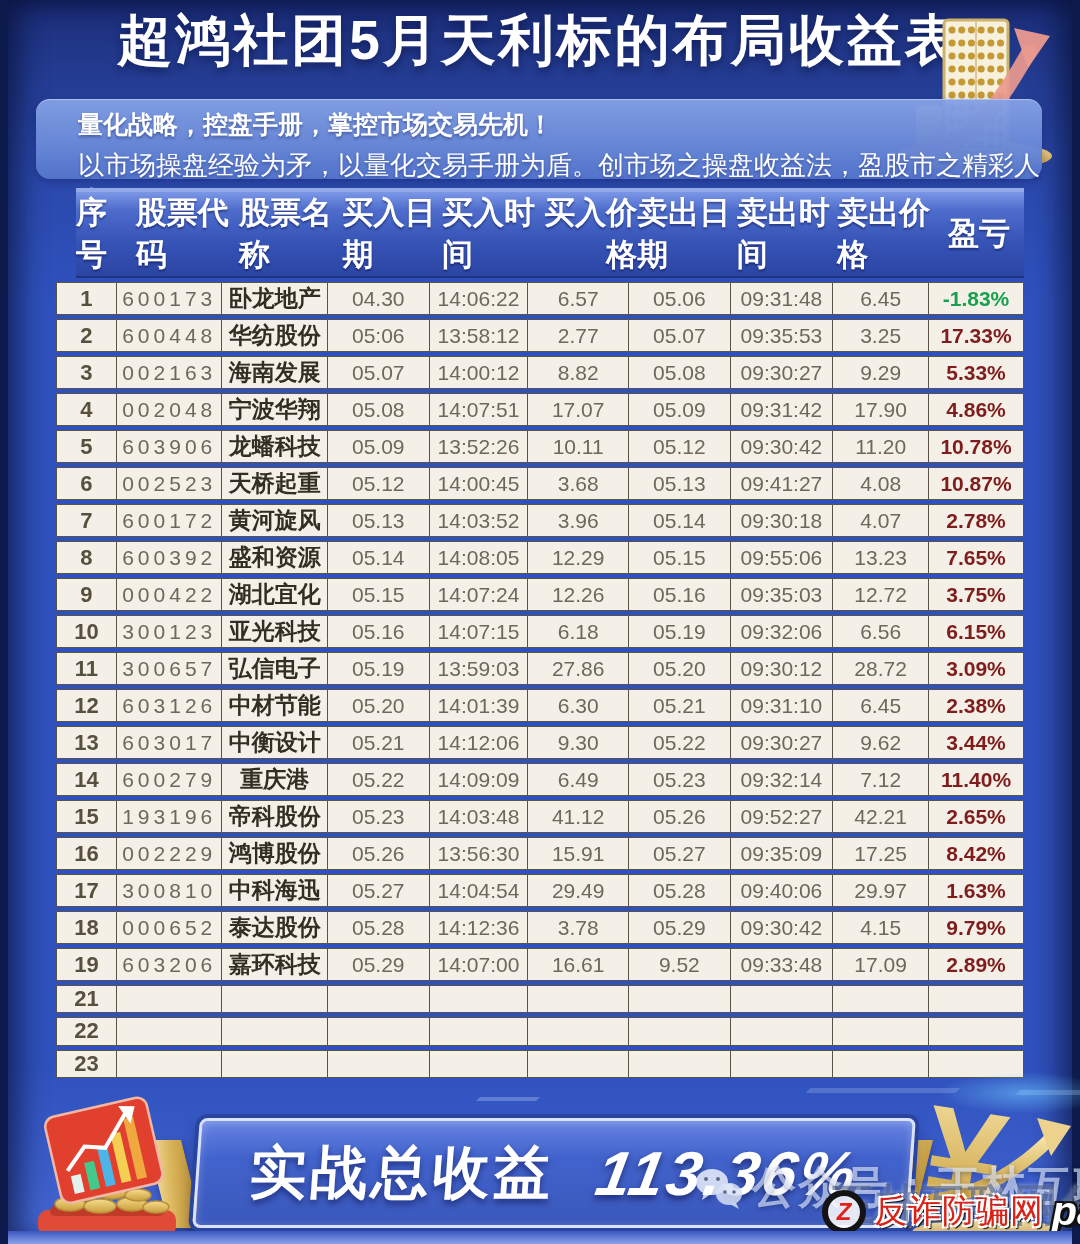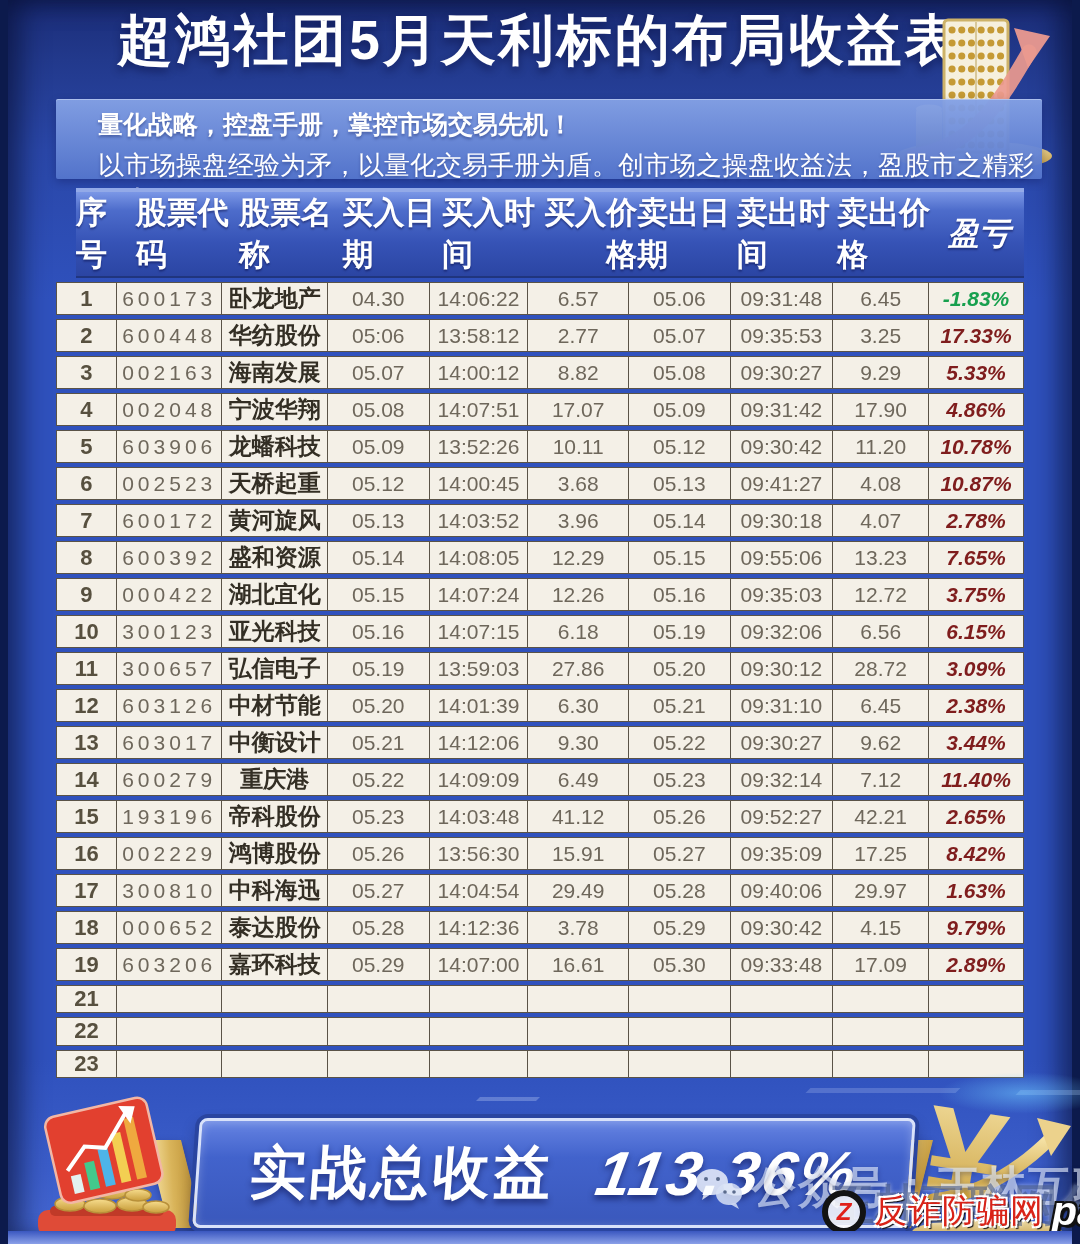--- a/index.html
+++ b/index.html
@@ -14,22 +14,22 @@
     box-shadow:inset 14px 0 26px rgba(5,12,45,.55), inset -14px 0 26px rgba(5,12,45,.55);
   }
   
   .page-title{
     position:absolute;top:4px;left:0;width:100%;text-align:center;
     font-size:55px;font-weight:900;color:#ffffff;letter-spacing:3px;margin:0;
     text-shadow:0 4px 8px rgba(0,0,40,.45);
   }
   
   .slogan{
-    position:absolute;left:48px;right:30px;top:99px;height:80px;
-    border-radius:2px;
+    position:absolute;left:28px;right:30px;top:99px;height:80px;
+    border-radius:14px;
     background:linear-gradient(180deg,rgba(132,161,229,.96),rgba(84,117,204,.96));
     box-shadow:inset 0 1px 0 rgba(255,255,255,.35), 0 3px 8px rgba(0,0,50,.25);
     padding:9px 0 0 42px;box-sizing:border-box;color:#fff;
   }
   .slogan .l1{font-size:25px;font-weight:800;text-shadow:0 2px 3px rgba(10,20,80,.4);}
   .slogan .l2{font-size:26px;margin-top:7px;text-shadow:0 2px 3px rgba(10,20,80,.35);}
   
   .ptable{
     position:absolute;left:48px;right:48px;top:188px;height:890px;
     display:flex;flex-direction:column;gap:4px;
@@ -51,21 +51,21 @@
   .trow .tc:first-child{border-left:1.5px solid #5a5347;}
   .c-no{flex:0 0 6.3%;}
   .c-code{flex:0 0 10.9%;}
   .c-name{flex:0 0 10.9%;font-family:Liberation Serif, serif;}
   .c-bdate{flex:0 0 10.5%;}
   .c-btime{flex:0 0 10.2%;}
   .c-bprice{flex:0 0 10.4%;text-align:right;}
   .c-sdate{flex:0 0 10.5%;}
   .c-stime{flex:0 0 10.6%;}
   .c-sprice{flex:0 0 9.9%;}
-  .c-pnl{flex:1;font-style:italic;}
+  .c-pnl{flex:1;}
   .hc.c-pnl{justify-content:flex-end;padding-right:14px;}
   .tc.c-no{font-weight:700;color:#57503f;font-size:22px;}
   .tc.c-code{letter-spacing:4px;}
   .tc.c-name{font-weight:800;color:#332e24;font-size:23px;}
   .tc.c-pnl{font-weight:800;}
   .tc.c-pnl.pos{color:#7f1d1d;}
   .tc.c-pnl.neg{color:#17a04e;}
   
   .pillar{position:absolute;width:34px;height:88px;background:linear-gradient(100deg,#f8e5a8,#d9b45a 45%,#b98c30);box-shadow:0 4px 8px rgba(0,0,40,.35);}
   .pillar.left{left:150px;top:1140px;transform:skewX(14deg);}
@@ -381,21 +381,21 @@
     <div class="tc c-sprice">4.15</div>
     <div class="tc c-pnl pos">9.79%</div>
   </div>
         <div class="trow">
     <div class="tc c-no">19</div>
     <div class="tc c-code">603206</div>
     <div class="tc c-name">嘉环科技</div>
     <div class="tc c-bdate">05.29</div>
     <div class="tc c-btime">14:07:00</div>
     <div class="tc c-bprice">16.61</div>
-    <div class="tc c-sdate">05.30</div>
+    <div class="tc c-sdate">9.52</div>
     <div class="tc c-stime">09:33:48</div>
     <div class="tc c-sprice">17.09</div>
     <div class="tc c-pnl pos">2.89%</div>
   </div>
         <div class="trow">
     <div class="tc c-no">21</div>
     <div class="tc c-code"></div>
     <div class="tc c-name"></div>
     <div class="tc c-bdate"></div>
     <div class="tc c-btime"></div>

